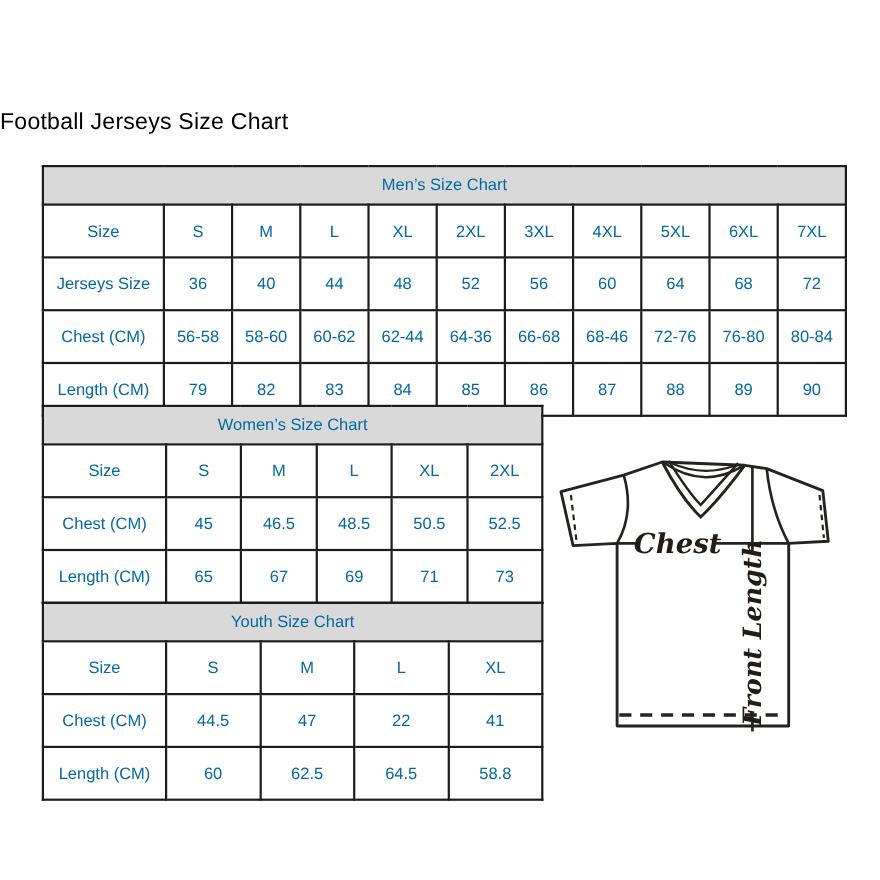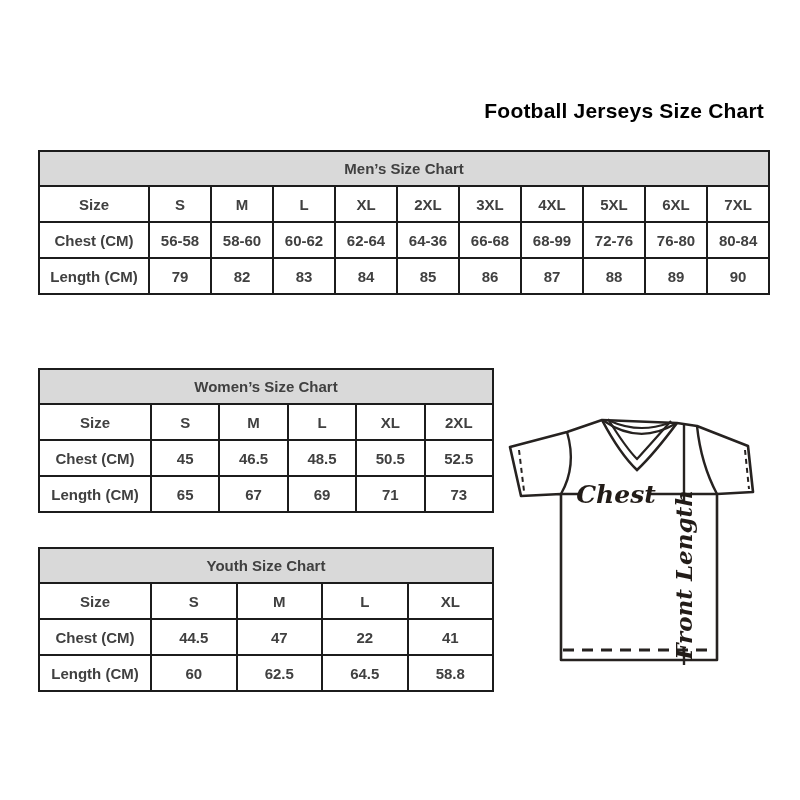--- a/index.html
+++ b/index.html
@@ -1,25 +1,25 @@
 <!DOCTYPE html>
 <html><head>
 <meta charset="utf-8">
 <style>
   html,body{margin:0;padding:0;background:#fff;}
   #page{position:relative;width:800px;height:800px;background:#ffffff;overflow:hidden;
         font-family:"Liberation Sans",sans-serif;color:#000;}
-  #title{position:absolute;left:0;top:99px;width:764px;text-align:right;
-         font-size:21px;font-weight:bold;letter-spacing:0.2px;}
+  #title{position:absolute;left:0;top:99px;width:764px;text-align:left;
+         font-size:21px;font-weight:normal;letter-spacing:0.2px;}
   table.size-table{position:absolute;border-collapse:collapse;table-layout:fixed;
-         font-weight:bold;color:#404040;}
+         font-weight:normal;color:#0369a1;}
   table.size-table td{border:2px solid #1c1c1c;text-align:center;vertical-align:middle;
          padding:0;font-size:15px;overflow:hidden;}
   td.table-header{background:#d9d9d9;font-size:17px;height:33px;}
-  tr.data-row{height:36px;}
+  tr.data-row{height:48px;}
   #mens-table{left:38px;top:150px;width:730px;}
   #womens-table{left:38px;top:368px;width:454px;padding-left:12px;}
   #youth-table{left:38px;top:547px;width:454px;}
   #jersey{position:absolute;left:495px;top:392px;width:265px;height:285px;}
   .measure-label{font-family:"DejaVu Serif","Liberation Serif",serif;
          font-style:italic;font-weight:bold;fill:#221c18;}
 </style>
 </head>
 <body>
 
@@ -45,28 +45,41 @@
           <td>L</td>
           <td>XL</td>
           <td>2XL</td>
           <td>3XL</td>
           <td>4XL</td>
           <td>5XL</td>
           <td>6XL</td>
           <td>7XL</td>
         </tr>
         <tr class="data-row">
+          <td>Jerseys Size</td>
+          <td>36</td>
+          <td>40</td>
+          <td>44</td>
+          <td>48</td>
+          <td>52</td>
+          <td>56</td>
+          <td>60</td>
+          <td>64</td>
+          <td>68</td>
+          <td>72</td>
+        </tr>
+        <tr class="data-row">
           <td>Chest (CM)</td>
           <td>56-58</td>
           <td>58-60</td>
           <td>60-62</td>
-          <td>62-64</td>
+          <td>62-44</td>
           <td>64-36</td>
           <td>66-68</td>
-          <td>68-99</td>
+          <td>68-46</td>
           <td>72-76</td>
           <td>76-80</td>
           <td>80-84</td>
         </tr>
         <tr class="data-row">
           <td>Length (CM)</td>
           <td>79</td>
           <td>82</td>
           <td>83</td>
           <td>84</td>

